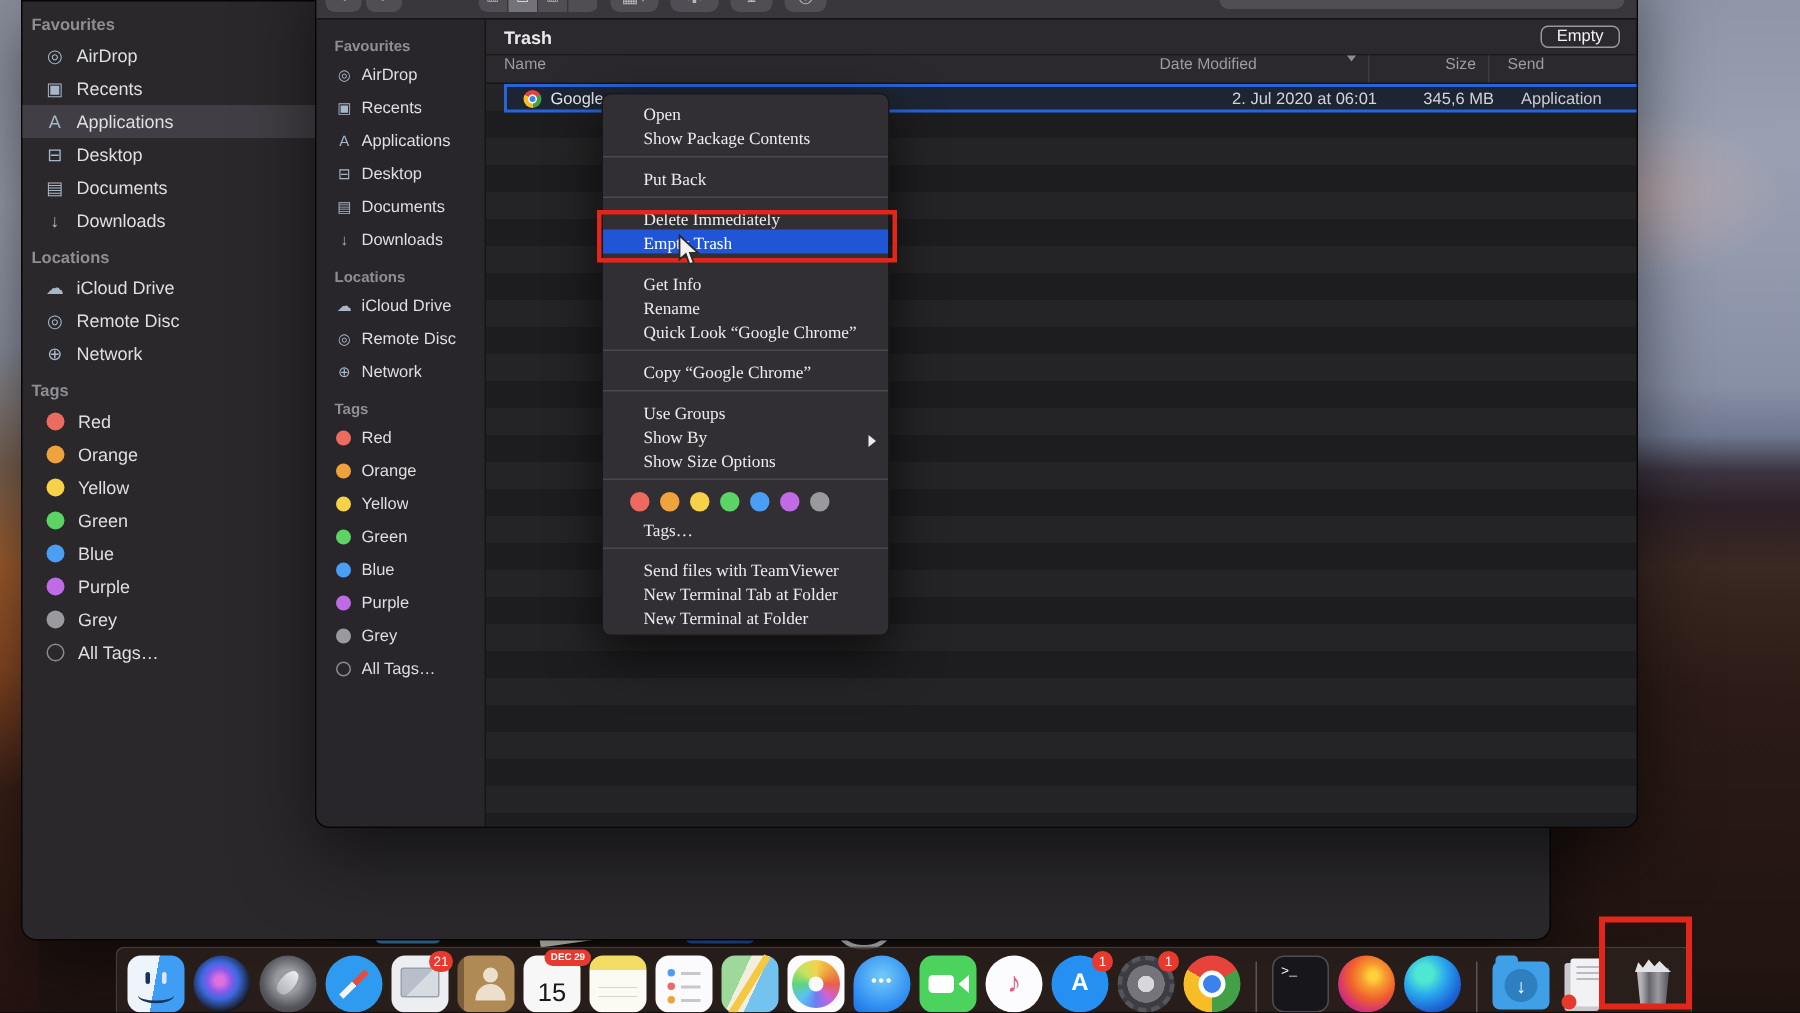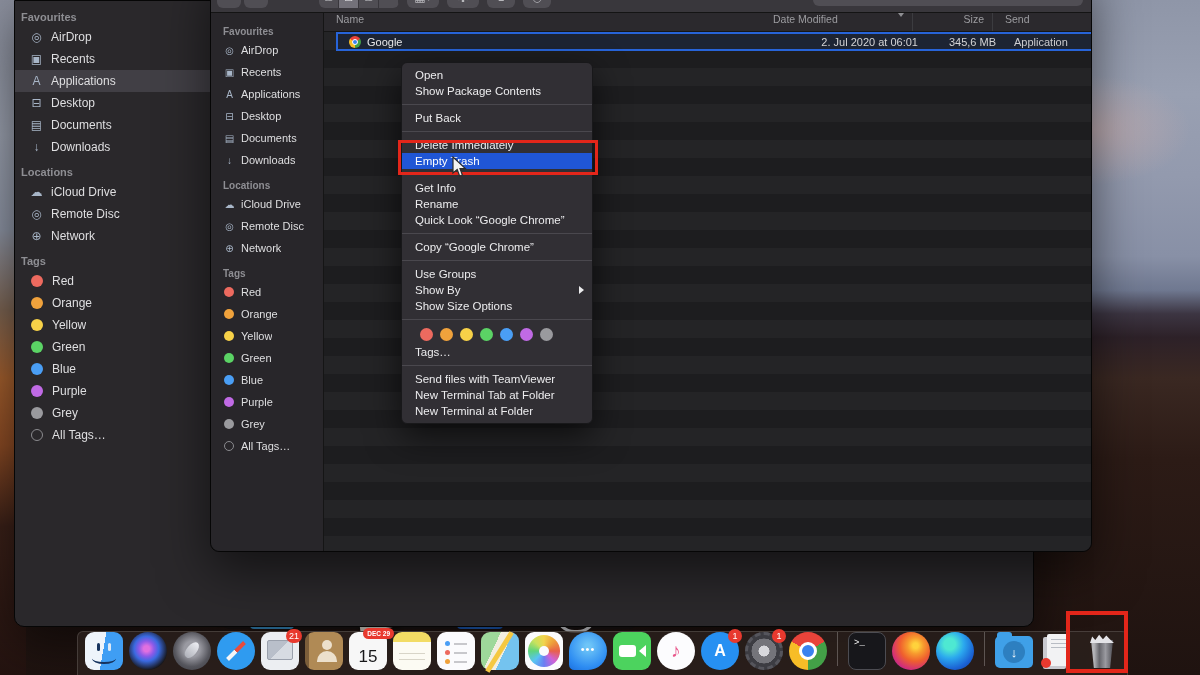--- a/index.html
+++ b/index.html
@@ -83,37 +83,37 @@
   .cell-name { width:445px; display:flex; align-items:center; padding-left:13px; }
   .chrome-mini { width:12px; height:12px; border-radius:50%; margin-right:6px; flex-shrink:0;
     background:conic-gradient(from -60deg,#e8433a 0 120deg,#43a047 120deg 240deg,#f7bd27 240deg 360deg); position:relative; }
   .chrome-mini::after { content:""; position:absolute; inset:3px; border-radius:50%; background:#3b82ef; border:1px solid #fff; }
   .cell-date { width:143px; text-align:right; padding-right:6px; color:#d4d4d6; }
   .cell-size { width:80px; text-align:right; padding-right:8px; color:#d4d4d6; }
   .cell-kind { flex:1; padding-left:10px; color:#cccccf; }
 
   
   .menu { position:absolute; left:401px; top:62px; width:192px; background:#312f34; border:1px solid #18181a; border-radius:6px; box-shadow:0 12px 34px rgba(0,0,0,.65); padding:4px 0; z-index:10; }
-  .menu-item { height:16px; display:flex; align-items:center; padding-left:13px; padding-right:8px; font-size:11.5px; color:#ececee; position:relative; }
+  .menu-item { height:16px; display:flex; align-items:flex-end; padding-left:27px; padding-right:8px; font-size:11.5px; color:#ececee; position:relative;font-family:Liberation Serif, serif; }
   .menu-item.hl { background:#2056d6; color:#fff; }
   .menu-sep { height:1px; background:#4a484e; margin:5px 0; }
   .menu-tags { display:flex; align-items:center; gap:7px; padding:3px 0 3px 18px; height:19px; }
   .menu-tags .tag-dot { width:13px; height:13px; }
   .submenu-arrow { margin-left:auto; width:0; height:0; border-top:4px solid transparent; border-bottom:4px solid transparent; border-left:5px solid #ececee; }
 
   
   .anno { position:absolute; border:3px solid #e3261a; z-index:40; }
   .anno-menu { left:398px; top:140px; width:200px; height:35px; }
   .anno-trash { left:1066px; top:611px; width:62px; height:62px; border-width:4px; z-index:60; }
   .cursor { position:absolute; left:452px; top:156px; z-index:45; }
 
   
   .dock { position:absolute; left:77px; top:631px; width:1051px; height:44px; z-index:20;
     background:rgba(44,33,30,.78); border:1px solid rgba(255,255,255,.14); border-bottom:none; border-radius:6px 6px 0 0;
-    display:flex; align-items:flex-start; padding:0 7px; gap:6px; }
+    display:flex; align-items:flex-end; padding:0 7px; gap:6px; }
   .dock-sep { width:1px; height:34px; background:rgba(255,255,255,.25); margin:0 4px; flex-shrink:0; }
   .dock-item { width:38px; height:38px; position:relative; flex-shrink:0; }
   .di { width:38px; height:38px; border-radius:9px; position:relative; }
   .di-glyph { position:absolute; inset:0; display:flex; align-items:center; justify-content:center; color:#fff; font-size:12px; }
   .badge { position:absolute; top:-3px; right:-3px; min-width:14px; height:14px; padding:0 3px; background:#e8392e; border-radius:8px; color:#fff; font-size:9px; display:flex; align-items:center; justify-content:center; z-index:2; }
   .badge-dot { position:absolute; left:2px; bottom:2px; width:10px; height:10px; border-radius:50%; background:#e8392e; z-index:2; }
   .badge-cal { position:absolute; top:-4px; right:-7px; background:#e8392e; color:#fff; font-size:6.5px; font-weight:bold; padding:2px 4px; border-radius:7px; z-index:2; white-space:nowrap; }
 
   .di-finder { background:linear-gradient(100deg,#eef4fb 0 48%,#3f9ef4 48%); }
   .di-finder::before { content:""; position:absolute; left:12px; top:11px; width:2.5px; height:8px; background:#16335e; box-shadow:11px 0 0 #dce8f5; border-radius:2px; }
@@ -355,20 +355,24 @@
           <div class="sb-item">
             <span class="tag-dot" style="background: rgb(154, 154, 158);"></span>
             <span class="sb-label">Grey</span>
           </div>
           <div class="sb-item">
             <span class="tag-dot alltags"></span>
             <span class="sb-label">All Tags…</span>
           </div>
         </div>
       <div class="fw-main">
+        <div class="fw-titlebar">
+          <span class="fw-title">Trash</span>
+          <button class="empty-btn">Empty</button>
+        </div>
         <div class="fw-cols">
           <div class="col col-name">
               <span>Name</span>
             </div>
           <div class="col col-date">
               <span>Date Modified</span>
               <span class="sort-chevron"></span>
             </div>
           <div class="col col-size">
               <span>Size</span>

